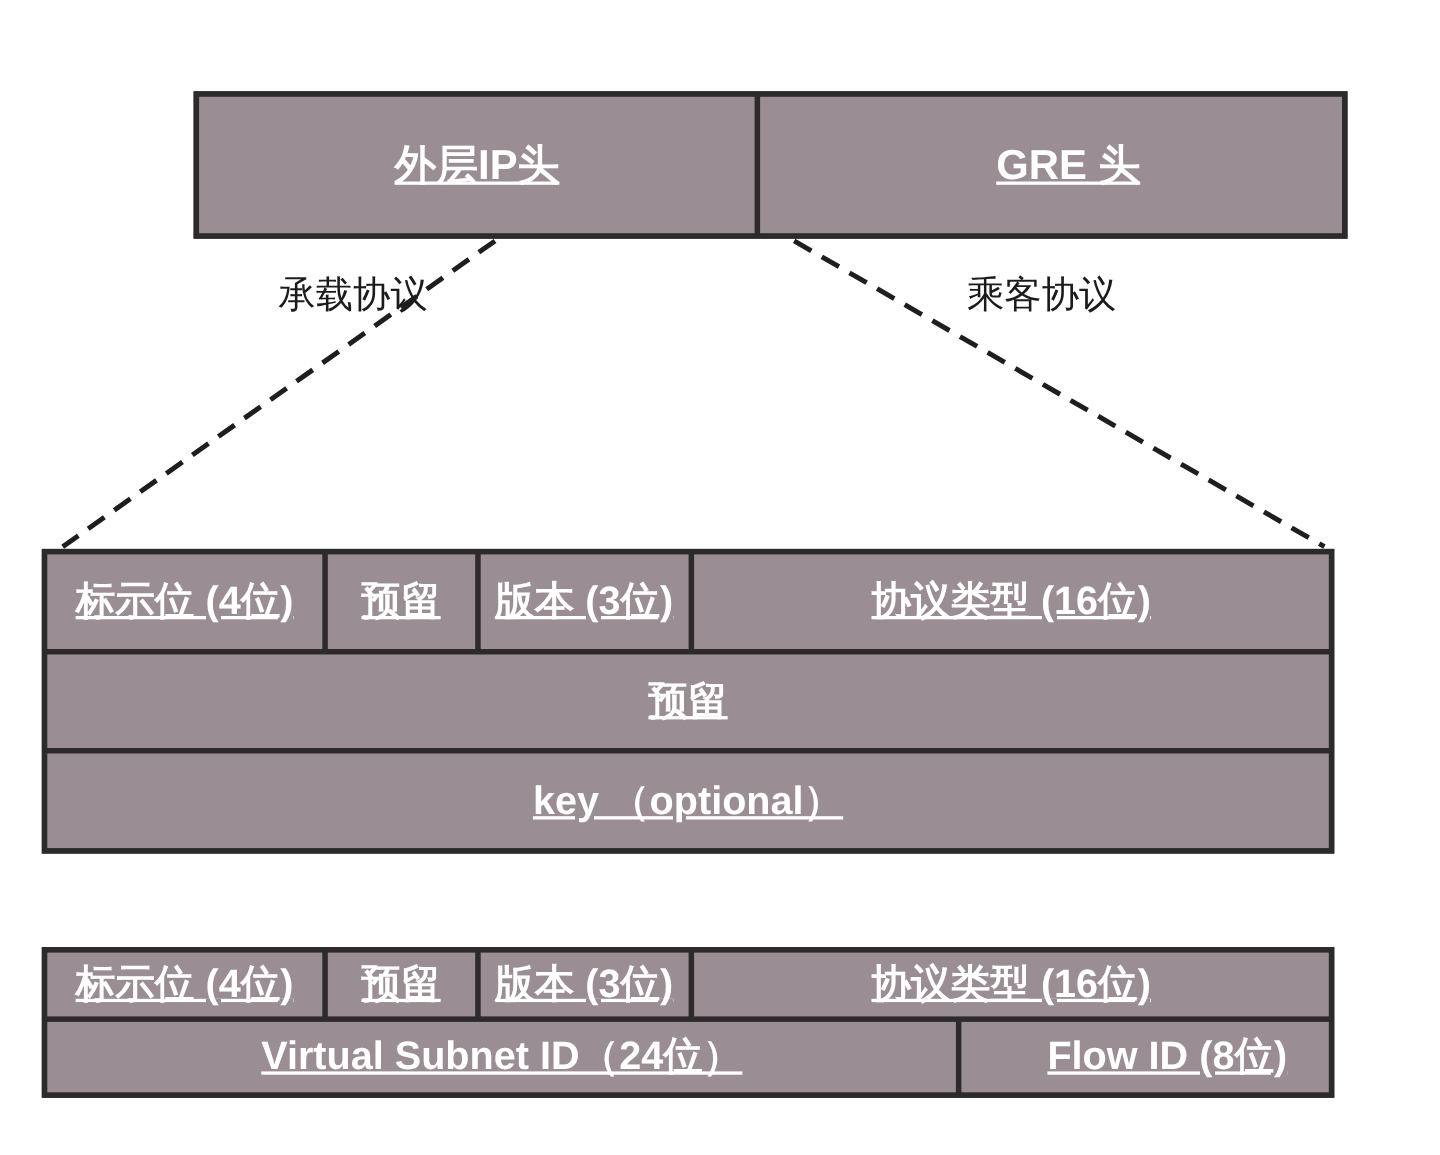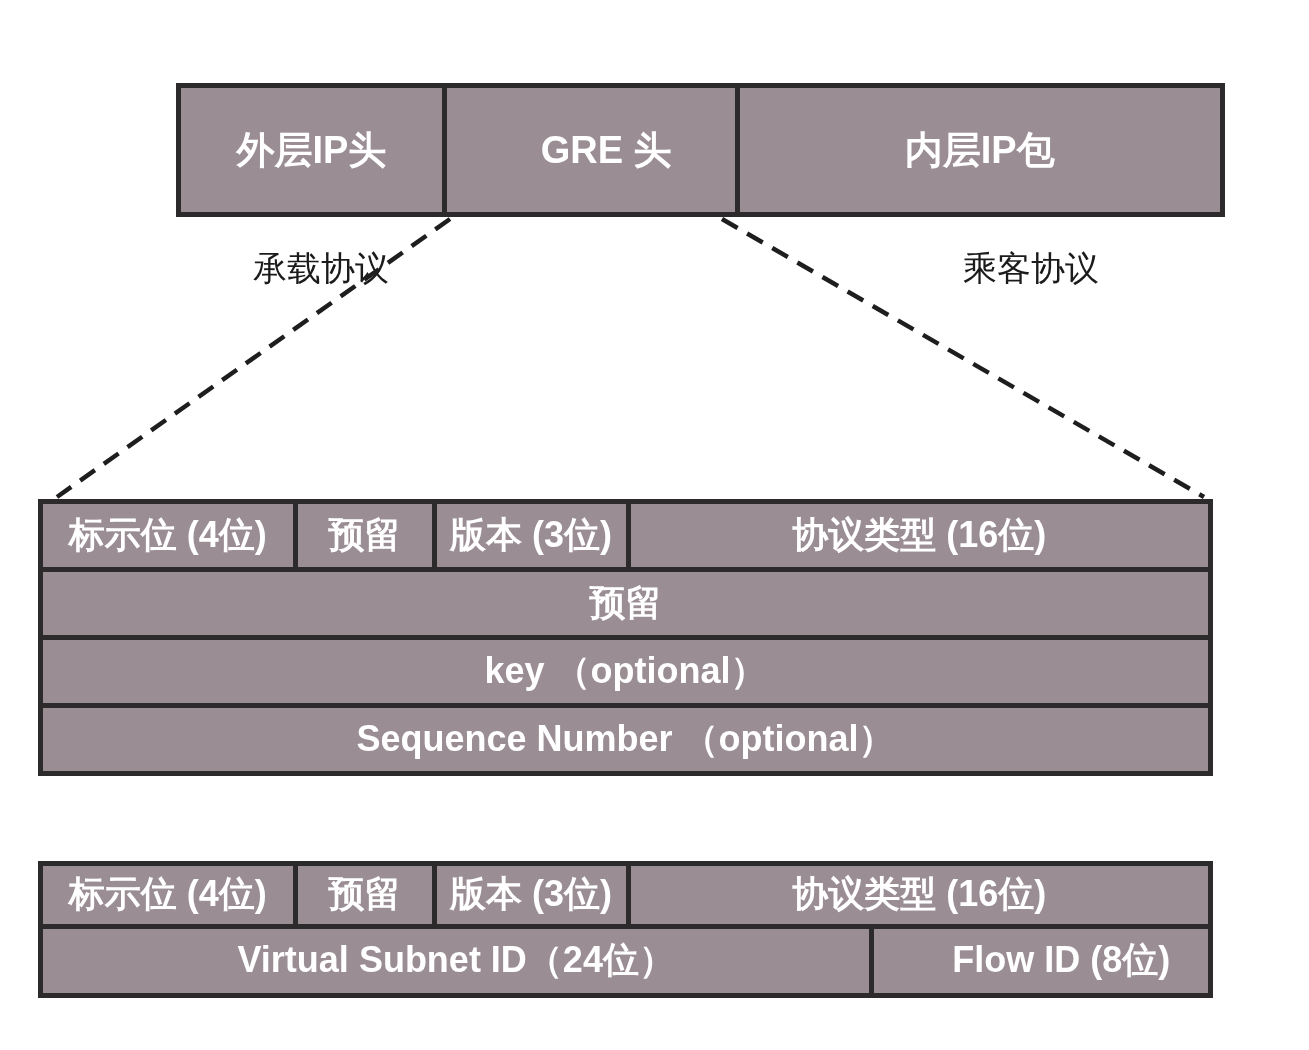--- a/index.html
+++ b/index.html
@@ -31,20 +31,21 @@
   .pkt-cell {
     background: #9a8d94;
     color: #ffffff;
     display: flex;
     align-items: center;
     justify-content: center;
     font-size: 36px;
     font-weight: 600;
     white-space: nowrap;
     overflow: hidden;
+    text-decoration: underline;
   }
 
   
   #top-bar { left: 176px; top: 83px; width: 1049px; height: 134px; }
   #top-bar .pkt-cell { font-size: 38px; }
   .tb-c1 { flex: 274 0 0; }
   .tb-c2 { flex: 270 0 0; padding-left: 31px; }
   .tb-c3 { flex: 505 0 0; }
 
   
@@ -54,21 +55,21 @@
     height: 48px;
     line-height: 48px;
     text-align: center;
     font-size: 34px;
     font-weight: 500;
     color: #1b1b1b;
     white-space: nowrap;
   }
   #label-carrier   { left: 241px; width: 160px; }
   #label-tunnel    { left: 497px; width: 160px; }
-  #label-passenger { left: 951px; width: 160px; }
+  #label-passenger { left: 867px; width: 160px; }
 
   
   #dash-svg {
     position: absolute;
     left: 0; top: 0;
     width: 1309px; height: 1050px;
     pointer-events: none;
   }
   #dash-svg line {
     stroke: #1e1e1e;
@@ -103,21 +104,20 @@
 </style>
 </head>
 <body>
 
 <div id="canvas">
 
   <div id="top-bar" class="pkt-table">
     <div class="pkt-row">
       <div class="pkt-cell tb-c1">外层IP头</div>
       <div class="pkt-cell tb-c2">GRE 头</div>
-      <div class="pkt-cell tb-c3">内层IP包</div>
     </div>
   </div>
 
   <div id="label-carrier" class="proto-label">承载协议</div>
   <div id="label-passenger" class="proto-label">乘客协议</div>
 
   <svg id="dash-svg" viewBox="0 0 1309 1050">
     <line x1="450" y1="219" x2="57" y2="497"></line>
     <line x1="722" y1="219" x2="1204" y2="497"></line>
   </svg>
@@ -128,23 +128,20 @@
       <div class="pkt-cell col-reserved">预留</div>
       <div class="pkt-cell col-version">版本 (3位)</div>
       <div class="pkt-cell col-ptype">协议类型 (16位)</div>
     </div>
     <div class="pkt-row">
       <div class="pkt-cell col-reserved2">预留</div>
     </div>
     <div class="pkt-row">
       <div class="pkt-cell col-full">key （optional）</div>
     </div>
-    <div class="pkt-row">
-      <div class="pkt-cell col-full">Sequence Number （optional）</div>
-    </div>
   </div>
 
   <div id="nvgre-table" class="pkt-table">
     <div class="pkt-row nv-row1">
       <div class="pkt-cell col-flags">标示位 (4位)</div>
       <div class="pkt-cell col-reserved">预留</div>
       <div class="pkt-cell col-version">版本 (3位)</div>
       <div class="pkt-cell col-ptype">协议类型 (16位)</div>
     </div>
     <div class="pkt-row nv-row2">

